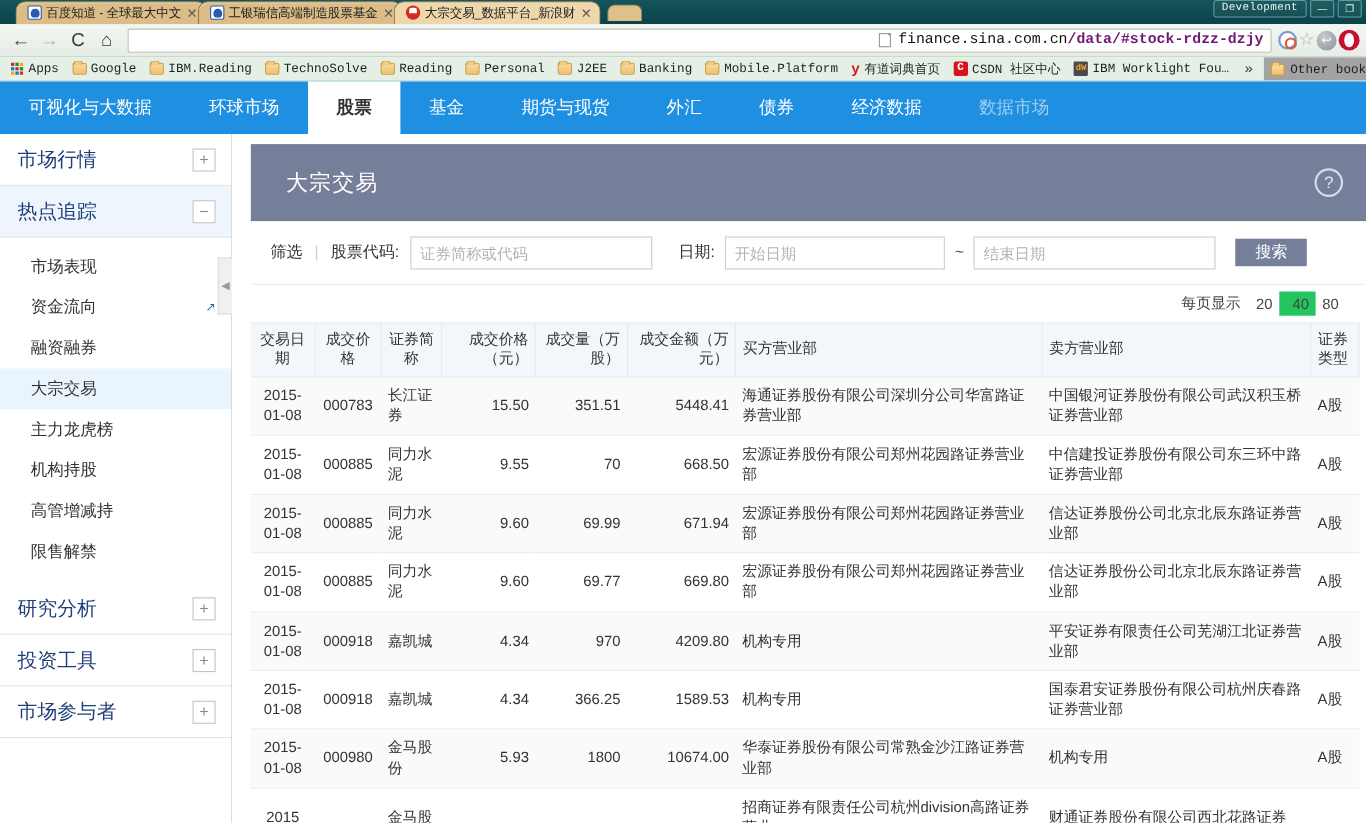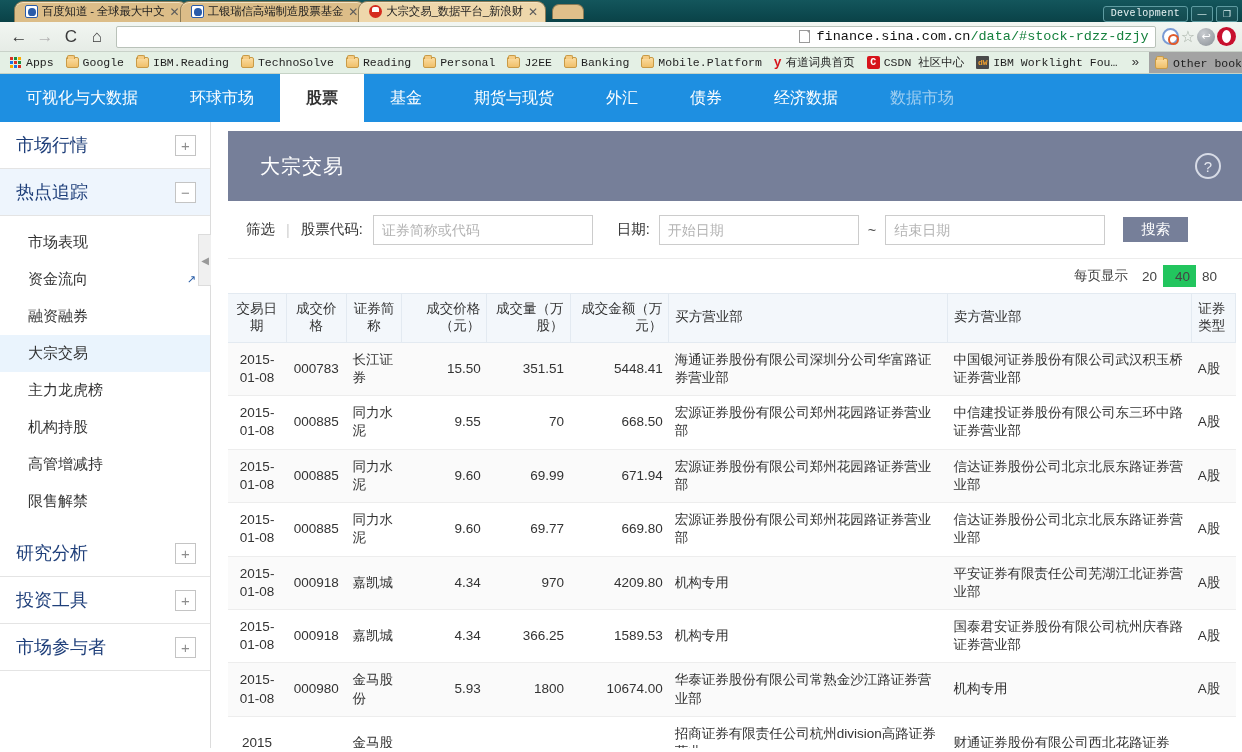--- a/index.html
+++ b/index.html
@@ -85,21 +85,21 @@
   }
   .tab-new {
     width: 32px; height: 15px;
     background: #e0c08a;
     border-top-left-radius: 7px; border-top-right-radius: 7px;
     margin-left: 14px;
     border: 1px solid #8a7a55; border-bottom: none;
   }
   .win-right {
     position: absolute; right: 0; top: 0; height: 22px;
-    display: flex; align-items: flex-end; gap: 3px; padding-right: 4px;
+    display: flex; align-items: flex-start; gap: 3px; padding-right: 4px;
   }
   .dev-btn {
     font-family: "Liberation Mono", "DejaVu Sans Mono", monospace;
     font-size: 10px; color: #e9f3f4;
     border: 1px solid #5e9ba1;
     border-radius: 3px;
     padding: 1px 7px 2px;
     background: rgba(255,255,255,0.04);
     letter-spacing: 0.3px;
   }
@@ -148,21 +148,21 @@
     background: #fff;
     margin-right: 6px;
     position: relative;
     flex: 0 0 auto;
   }
   .page-icon::after{
     content:""; position:absolute; right:-1px; top:-1px;
     border-left:4px solid transparent; border-top:4px solid #9a9a9a;
   }
   .url-strong { color: #111; }
-  .url-dim { color: #15803d; }
+  .url-dim { color: #701a75; font-weight: bold; }
   .tb-right { display: flex; align-items: center; gap: 2px; flex: 0 0 auto; }
   .icon-search-circle {
     width: 17px; height: 17px; border-radius: 50%;
     background: #fff;
     border: 2px solid #7a9bd4;
     position: relative;
   }
   .icon-search-circle::after {
     content:""; position:absolute; left:4px; top:4px; width:7px; height:7px;
     border:2px solid #e05a2b; border-radius:50%;

